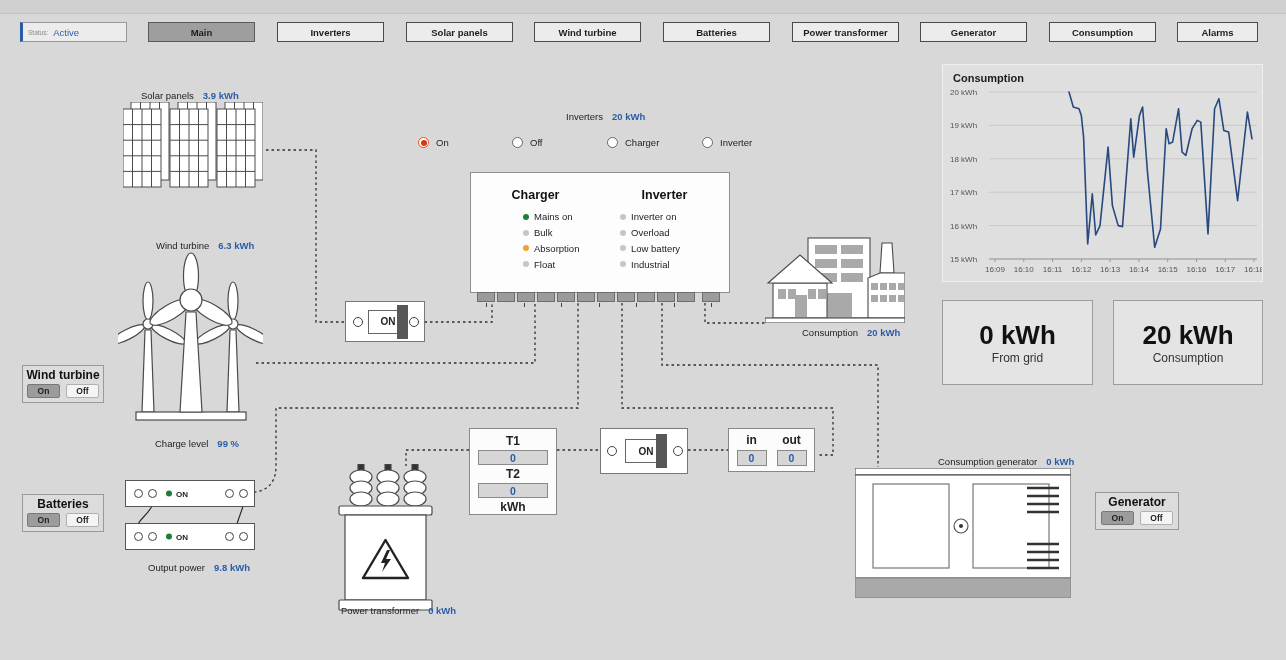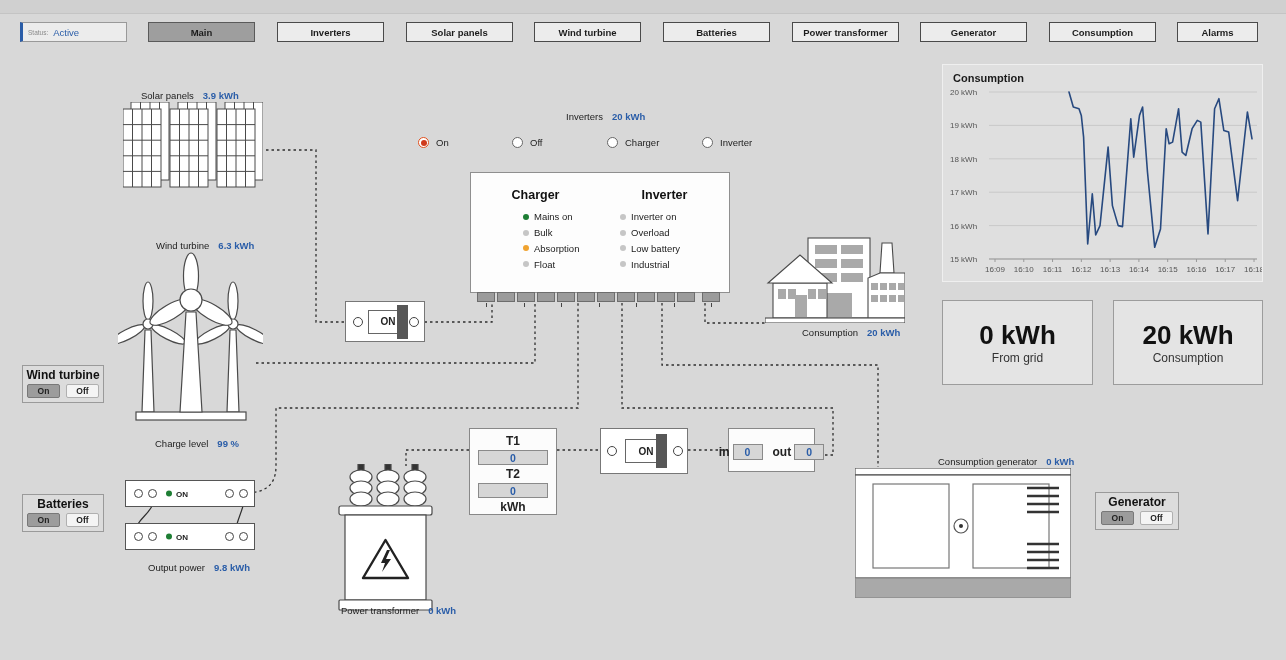--- a/index.html
+++ b/index.html
@@ -43,21 +43,21 @@
   .breaker{position:absolute;background:#fff;border:1px solid #777;box-sizing:border-box;cursor:pointer;}
   .breaker .term{position:absolute;top:50%;width:10px;height:10px;margin-top:-5px;border:1.5px solid #444;border-radius:50%;background:#fff;box-sizing:border-box;}
   .breaker .onbox{position:absolute;top:50%;transform:translateY(-50%);height:24px;border:1px solid #666;background:#fff;display:flex;align-items:center;justify-content:center;font-size:10px;font-weight:bold;color:#222;box-sizing:border-box;}
   .breaker .bar{position:absolute;top:50%;transform:translateY(-50%);width:11px;height:34px;background:#575757;}
   
   .tpanel{position:absolute;left:469px;top:428px;width:88px;height:87px;background:#fcfcfc;border:1px solid #888;display:flex;flex-direction:column;align-items:center;padding-top:5px;box-sizing:border-box;gap:2px;}
   .flab{font-size:12px;font-weight:bold;color:#222;}
   .field{width:70px;height:16px;background:#d6d6d6;border:1px solid #8a8a8a;display:flex;align-items:center;justify-content:center;font-size:10.5px;font-weight:bold;color:#2a5da8;box-sizing:border-box;}
   
   .meterbox{position:absolute;left:728px;top:428px;width:87px;height:44px;background:#fcfcfc;border:1px solid #888;display:flex;justify-content:center;gap:10px;padding-top:4px;box-sizing:border-box;}
-  .meterbox .mcol{display:flex;flex-direction:row;align-items:center;gap:3px;}
+  .meterbox .mcol{display:flex;flex-direction:column;align-items:center;gap:3px;}
   .meterbox .field{width:30px;}
   
   .battery{position:absolute;left:125px;width:130px;height:27px;background:#fff;border:1px solid #555;box-sizing:border-box;}
   .battery .bt{position:absolute;top:50%;width:9px;height:9px;margin-top:-4.5px;border:1.3px solid #444;border-radius:50%;background:#fff;box-sizing:border-box;}
   .battery .bon{position:absolute;left:40px;top:50%;transform:translateY(-50%);display:flex;align-items:center;gap:4px;font-size:8px;font-weight:bold;color:#222;}
   .gdot{width:6px;height:6px;border-radius:50%;background:#1e7e34;flex:none;}
   
   .ctrl{position:absolute;width:82px;height:38px;background:#dcdcdc;border:1px solid #9a9a9a;display:flex;flex-direction:column;align-items:center;padding-top:3px;box-sizing:border-box;}
   .ctrl .ct{font-size:12px;font-weight:bold;color:#111;line-height:1.1;}
   .ctrl .row{display:flex;gap:6px;margin-top:2px;}

